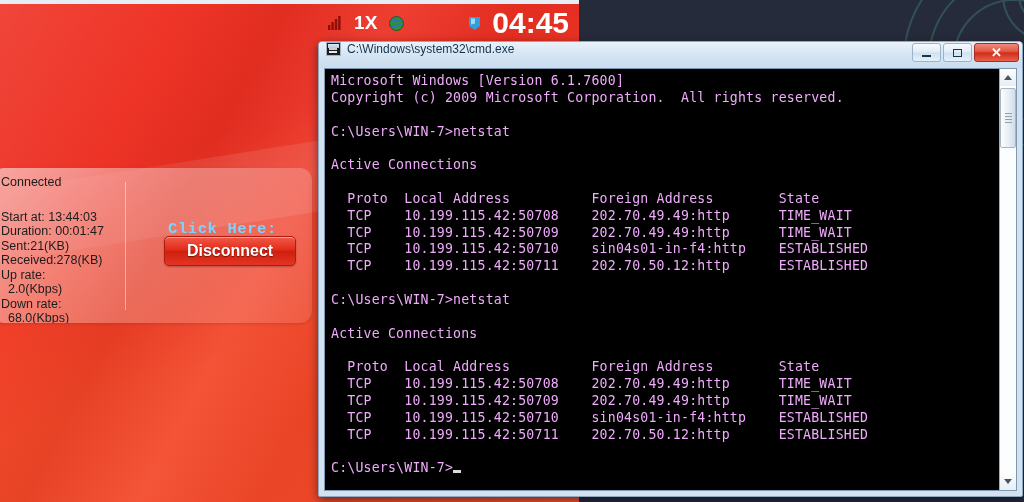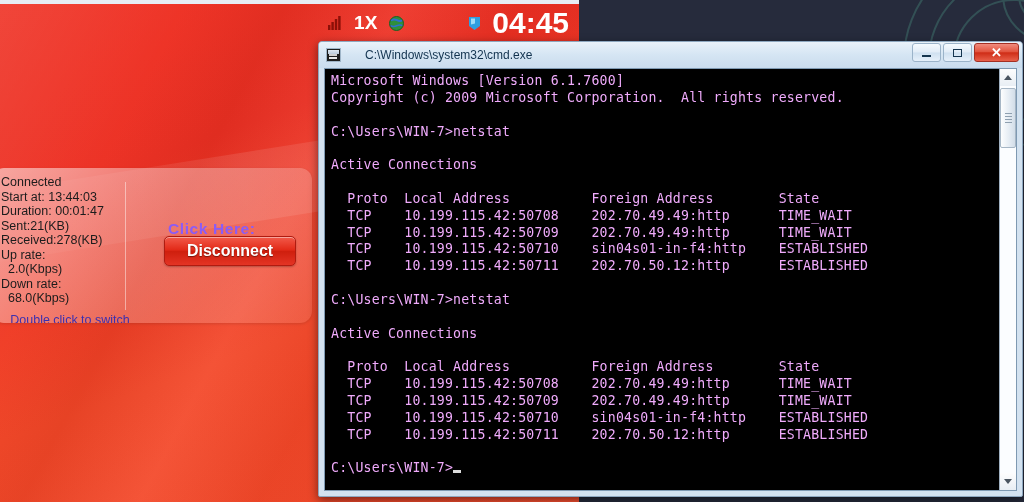--- a/index.html
+++ b/index.html
@@ -89,38 +89,38 @@
     box-shadow: 0 1px 3px rgba(0,0,0,.12);
     padding: 8px 0 0 9px;
     overflow: hidden;
   }
   #conn-divider {
     position: absolute; left: 133px; top: 14px;
     width: 1px; height: 128px;
     background: rgba(255,255,255,.45);
   }
   #conn-status {
-    font-size: 12.5px; color: #1c1c1c; margin-bottom: 0; line-height: 1.1;
+    font-size: 12.5px; color: #1c1c1c; margin-bottom: 20px; line-height: 1.1;
   }
   .conn-line {
     font-size: 12.5px; color: #1c1c1c; line-height: 14.5px; white-space: pre;
   }
   #conn-switch {
     margin-top: 7px;
     font-size: 12.5px; color: #3b2fb0; line-height: 14px;
     width: 138px; text-align: center;
   }
 
   
   #click-here {
     position: absolute; left: 168px; top: 220px;
     z-index: 5;
-    font-family: Liberation Sans, sans-serif;
+    font-family: Liberation Mono, monospace;
     font-weight: bold; font-size: 15.5px;
-    color: #8b5cf6; letter-spacing: .6px;
+    color: #7dd3fc; letter-spacing: .6px;
   }
   #disconnect-btn {
     position: absolute; left: 164px; top: 236px;
     z-index: 5;
     width: 132px; height: 30px;
     border-radius: 5px;
     border: 1px solid #b01b10;
     background: linear-gradient(180deg, #f25a4a 0%, #e22a18 46%, #cf1f0e 52%, #e43424 100%);
     box-shadow: inset 0 1px 0 rgba(255,255,255,.45), 0 1px 2px rgba(0,0,0,.25);
     color: #fff;
@@ -136,26 +136,25 @@
     width: 705px; height: 456px;
     z-index: 20;
     background: #d3e2f0;
     border: 1px solid #8ea8c0;
     border-radius: 4px 4px 2px 2px;
     box-shadow: 0 3px 10px rgba(0,0,0,.5);
     padding: 0;
   }
   #cmd-titlebar {
     height: 26px;
-    display: flex; align-items: center;
+    display: flex; align-items: flex-start;
     padding-left: 7px;
     background: linear-gradient(180deg, #e9f2fa 0%, #d5e5f3 50%, #cadcee 100%);
     border-radius: 3px 3px 0 0;
     position: relative;
-    gap: 18px;
   }
   #cmd-icon {
     width: 15px; height: 14px;
     background: #1d1d1d;
     border: 1px solid #9fb5c8;
     margin-right: 6px;
     position: relative; flex: 0 0 auto;
     display: flex; align-items: flex-end;
   }
   #cmd-icon::before{

